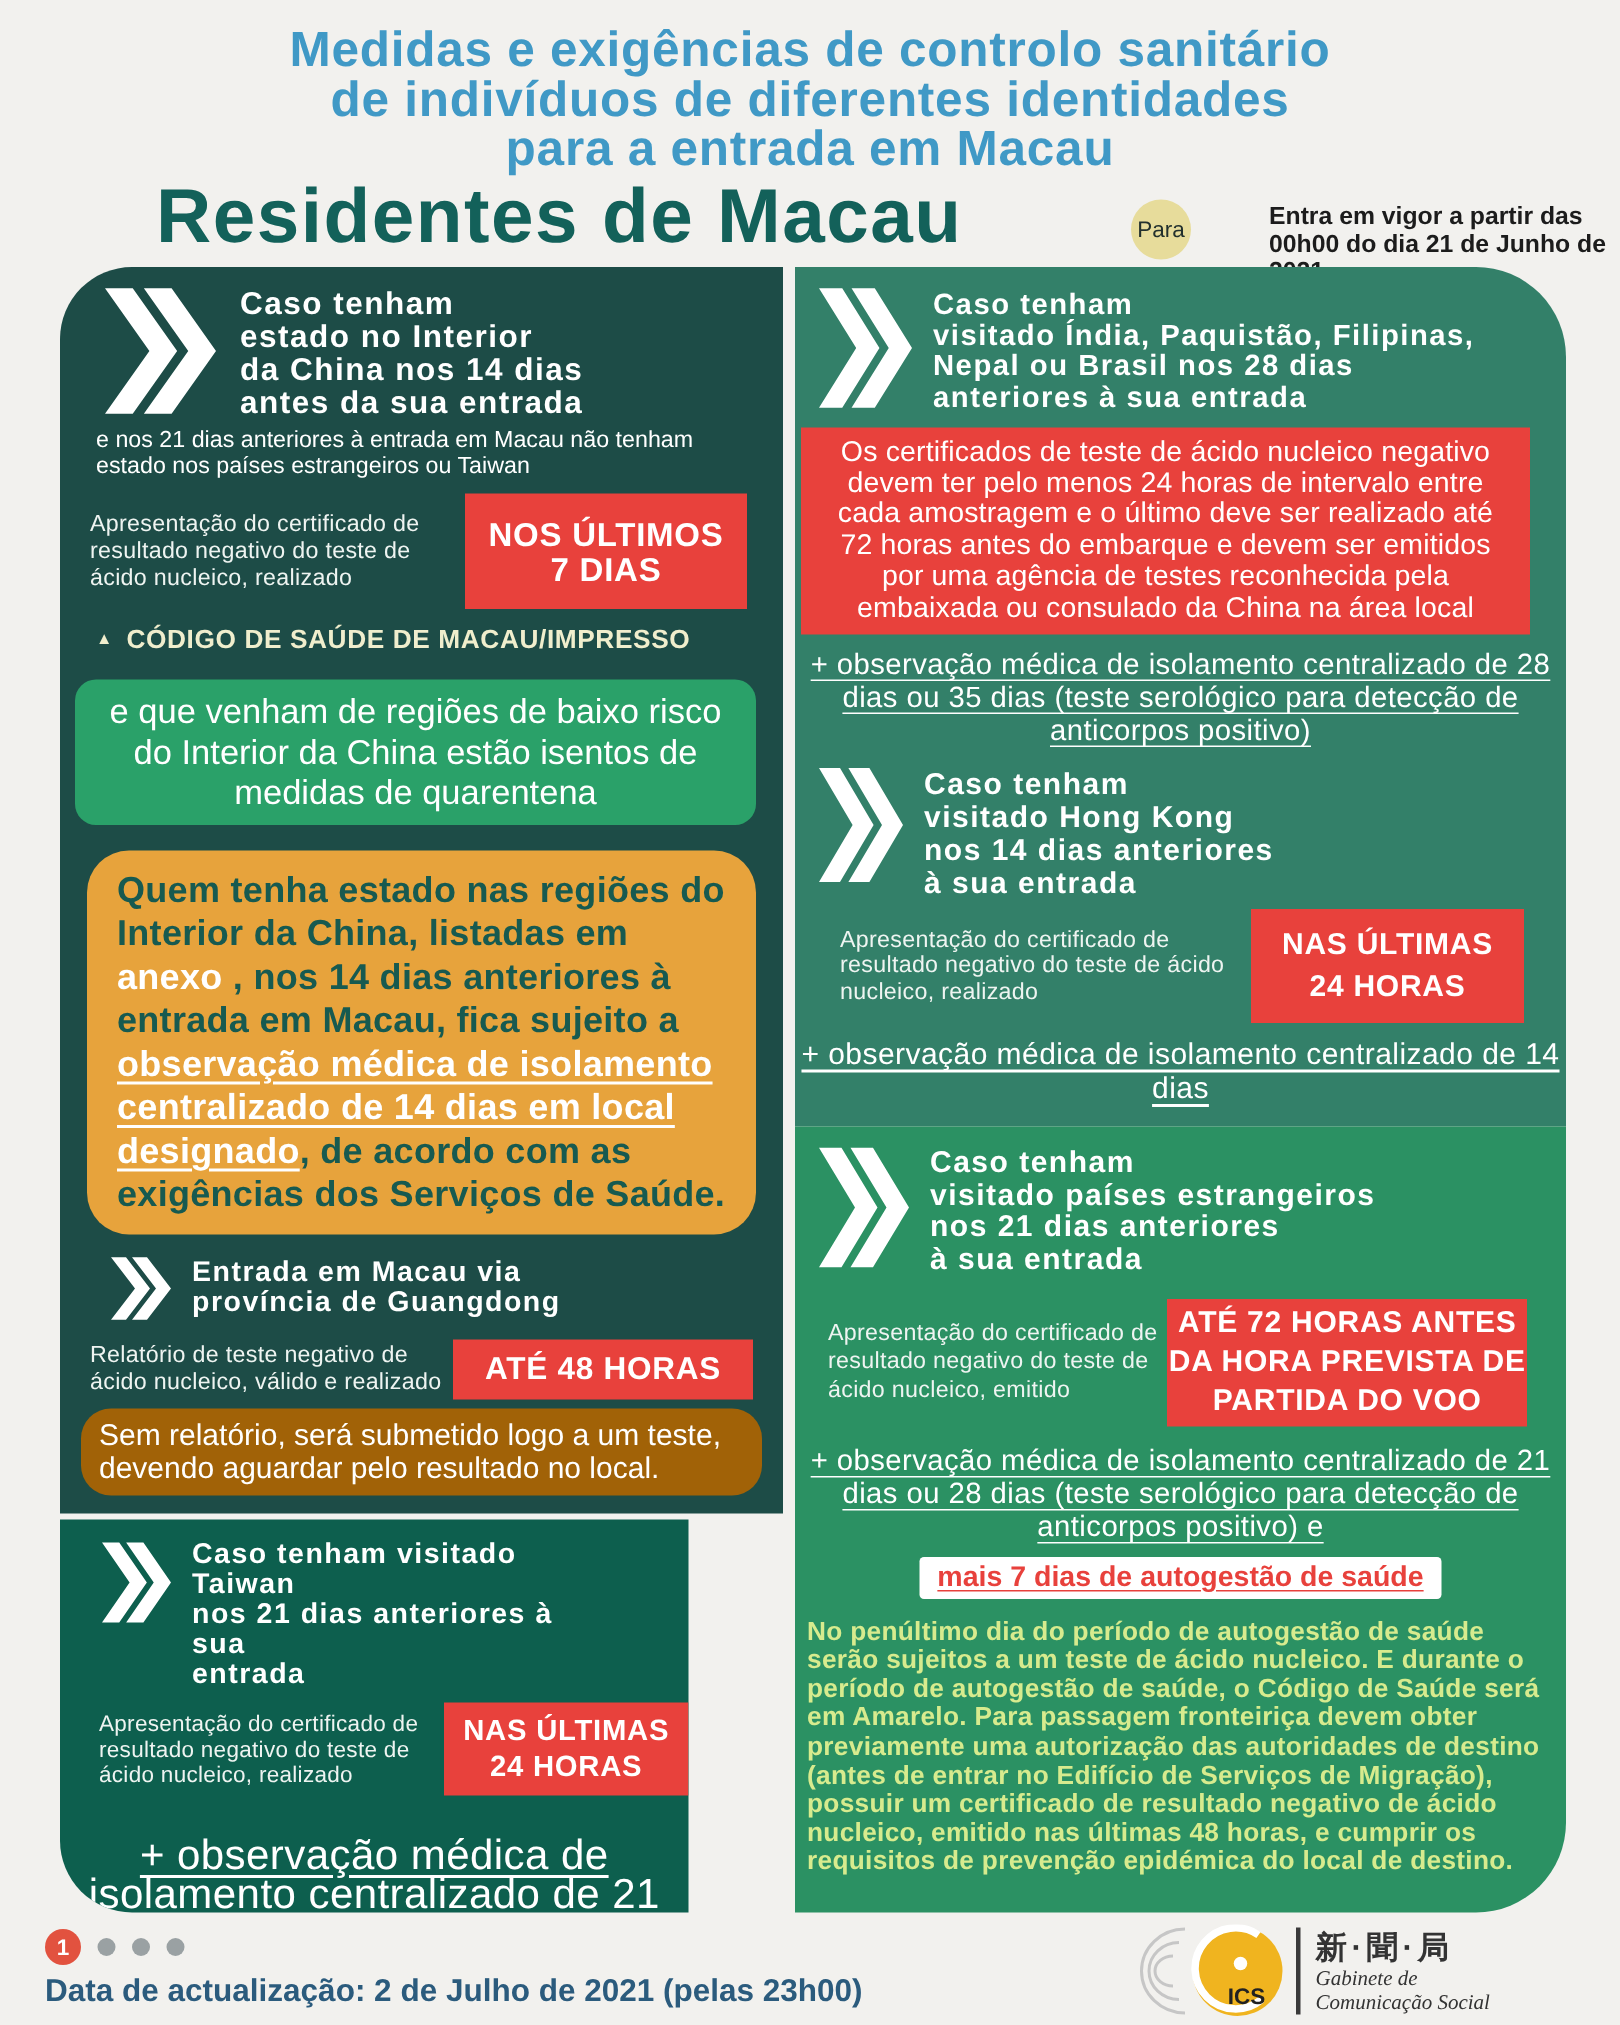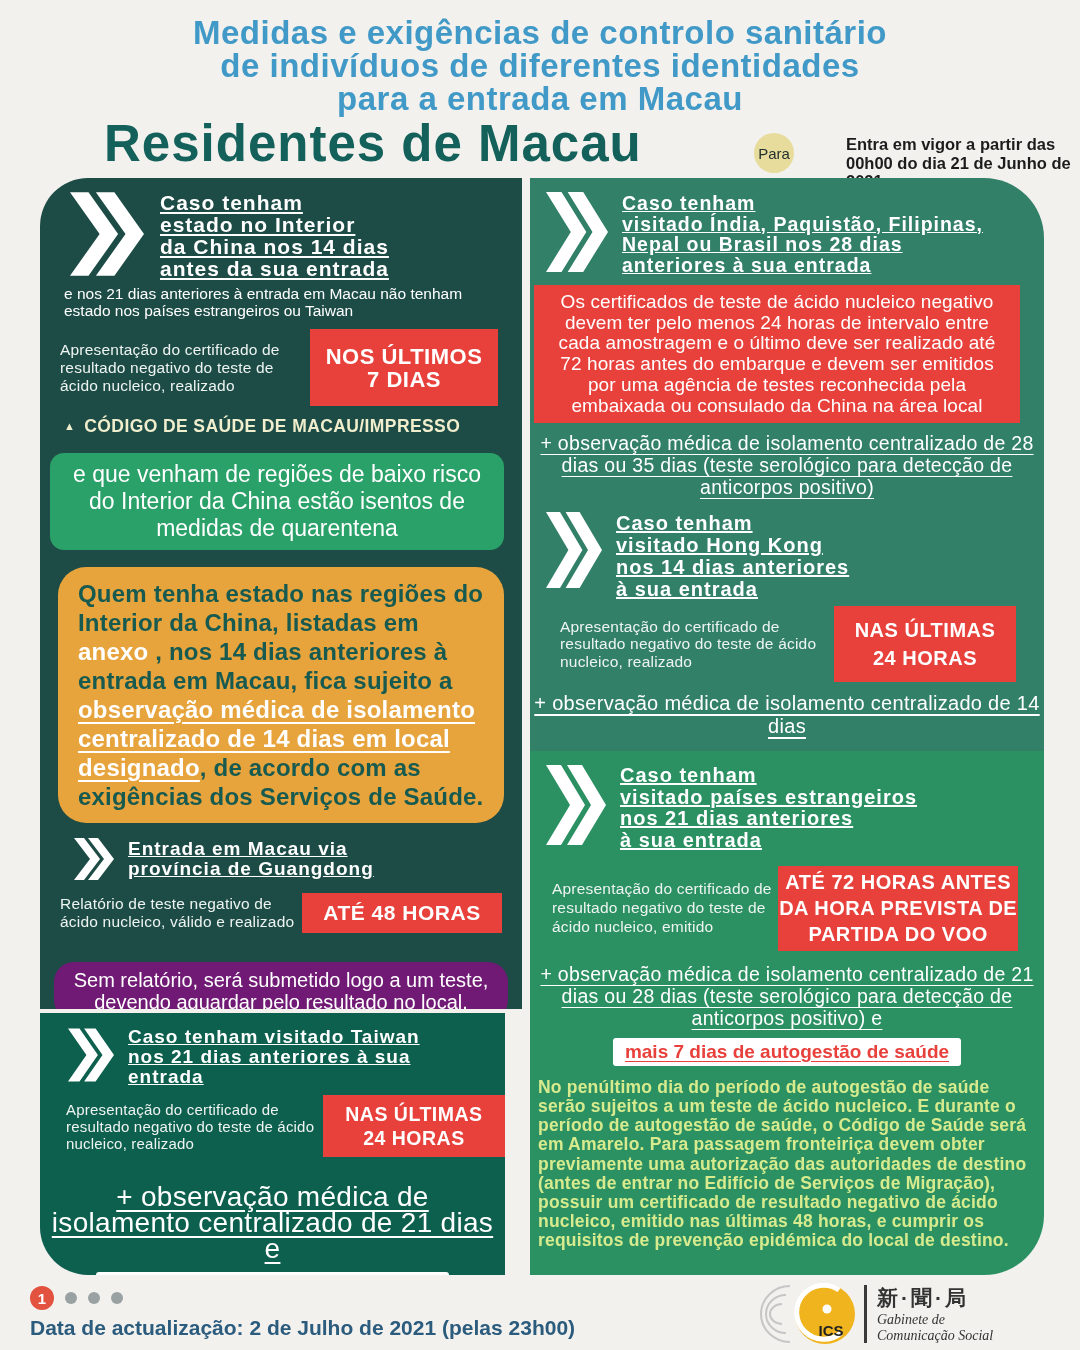--- a/index.html
+++ b/index.html
@@ -12,28 +12,28 @@
          font-weight:bold;font-size:33px;line-height:33px;letter-spacing:.5px;}
   .audience{top:114px;left:104px;font-size:51px;font-weight:bold;color:#13615a;letter-spacing:1px;}
   .novo-badge{width:40px;height:40px;border-radius:50%;background:#e7dc9b;color:#23312e;
               display:flex;align-items:center;justify-content:center;font-size:15px;}
   .novo-top{top:133px;left:754px;}
   .effective{top:135px;left:846px;font-size:16.5px;line-height:18.5px;color:#1c1c1c;font-weight:bold;}
 
   
   .panel{position:absolute;overflow:hidden;color:#fff;}
   .panel-a{left:40px;top:178px;width:482px;height:831px;background:#1d4c47;border-radius:48px 0 0 0;}
-  .panel-b{left:40px;top:1013px;width:465px;height:262px;background:#0d5f4e;border-radius:0 0 0 48px;}
+  .panel-b{left:40px;top:1013px;width:419px;height:262px;background:#0d5f4e;border-radius:0 0 0 48px;}
   .panel-c{left:530px;top:178px;width:514px;height:573px;background:#338069;border-radius:0 60px 0 0;}
   .panel-d{left:530px;top:751px;width:514px;height:524px;background:#2b9163;border-radius:0 0 60px 0;}
 
   .sec{display:flex;align-items:flex-start;}
   .chev{flex:0 0 auto;}
   .chev svg{display:block;fill:#ffffff;}
-  .h{font-weight:bold;letter-spacing:1px;text-decoration:underline;}
+  .h{font-weight:bold;letter-spacing:1px;}
 
   .row{display:flex;align-items:center;}
   .cert{font-size:15.5px;line-height:18px;color:#eef4f1;letter-spacing:.2px;}
   .redbox{background:#e8413c;color:#fff;font-weight:bold;display:flex;flex-direction:column;
           align-items:center;justify-content:center;text-align:center;letter-spacing:.5px;}
   .obs{text-align:center;text-decoration:underline;text-underline-offset:4px;letter-spacing:.3px;}
   .pill{display:table;margin:0 auto;background:#fff;color:#e8413c;font-weight:bold;
         text-decoration:underline;text-underline-offset:3px;border-radius:3px;}
 
   
@@ -52,22 +52,22 @@
   .orangebox{margin:17px 18px 0;background:#e7a33c;border-radius:28px;padding:12px 20px;
              color:#175a50;font-weight:bold;font-size:24px;line-height:29px;letter-spacing:.2px;}
   .wlink{color:#fff;cursor:pointer;}
   .wul{color:#fff;text-decoration:underline;text-underline-offset:4px;}
   .sec-gd{margin:14px 0 0 34px;align-items:center;}
   .chev-gd svg{width:40px;height:44px;}
   .h-gd{font-size:19px;line-height:20px;margin-left:14px;}
   .row-gd{margin:12px 20px 0;}
   .cert-gd{width:240px;}
   .box-48h{width:200px;height:40px;font-size:21px;margin-left:auto;}
-  .warnbox{margin:29px 14px 0;background:#701a75;border-radius:20px;padding:7px 12px;
-           text-align:center;font-size:20px;line-height:22px;}
+  .warnbox{margin:6px 14px 0;background:#a16207;border-radius:20px;padding:7px 12px;
+           text-align:left;font-size:20px;line-height:22px;}
 
   
   .sec-tw{margin:14px 0 0 28px;position:relative;padding-right:70px;}
   .chev-tw svg{width:46px;height:56px;}
   .h-tw{font-size:19px;line-height:20px;margin-left:14px;}
   .row-tw{margin:8px 0 0 26px;}
   .cert-tw{width:268px;font-size:15px;line-height:17px;}
   .box-24h-tw{width:190px;height:62px;font-size:19.5px;line-height:24px;margin-left:auto;}
   .obs-tw{margin-top:27px;font-size:28px;line-height:26px;padding:0 6px;}
   .pill-tw{margin-top:10px;font-size:19px;padding:3px 14px;}

